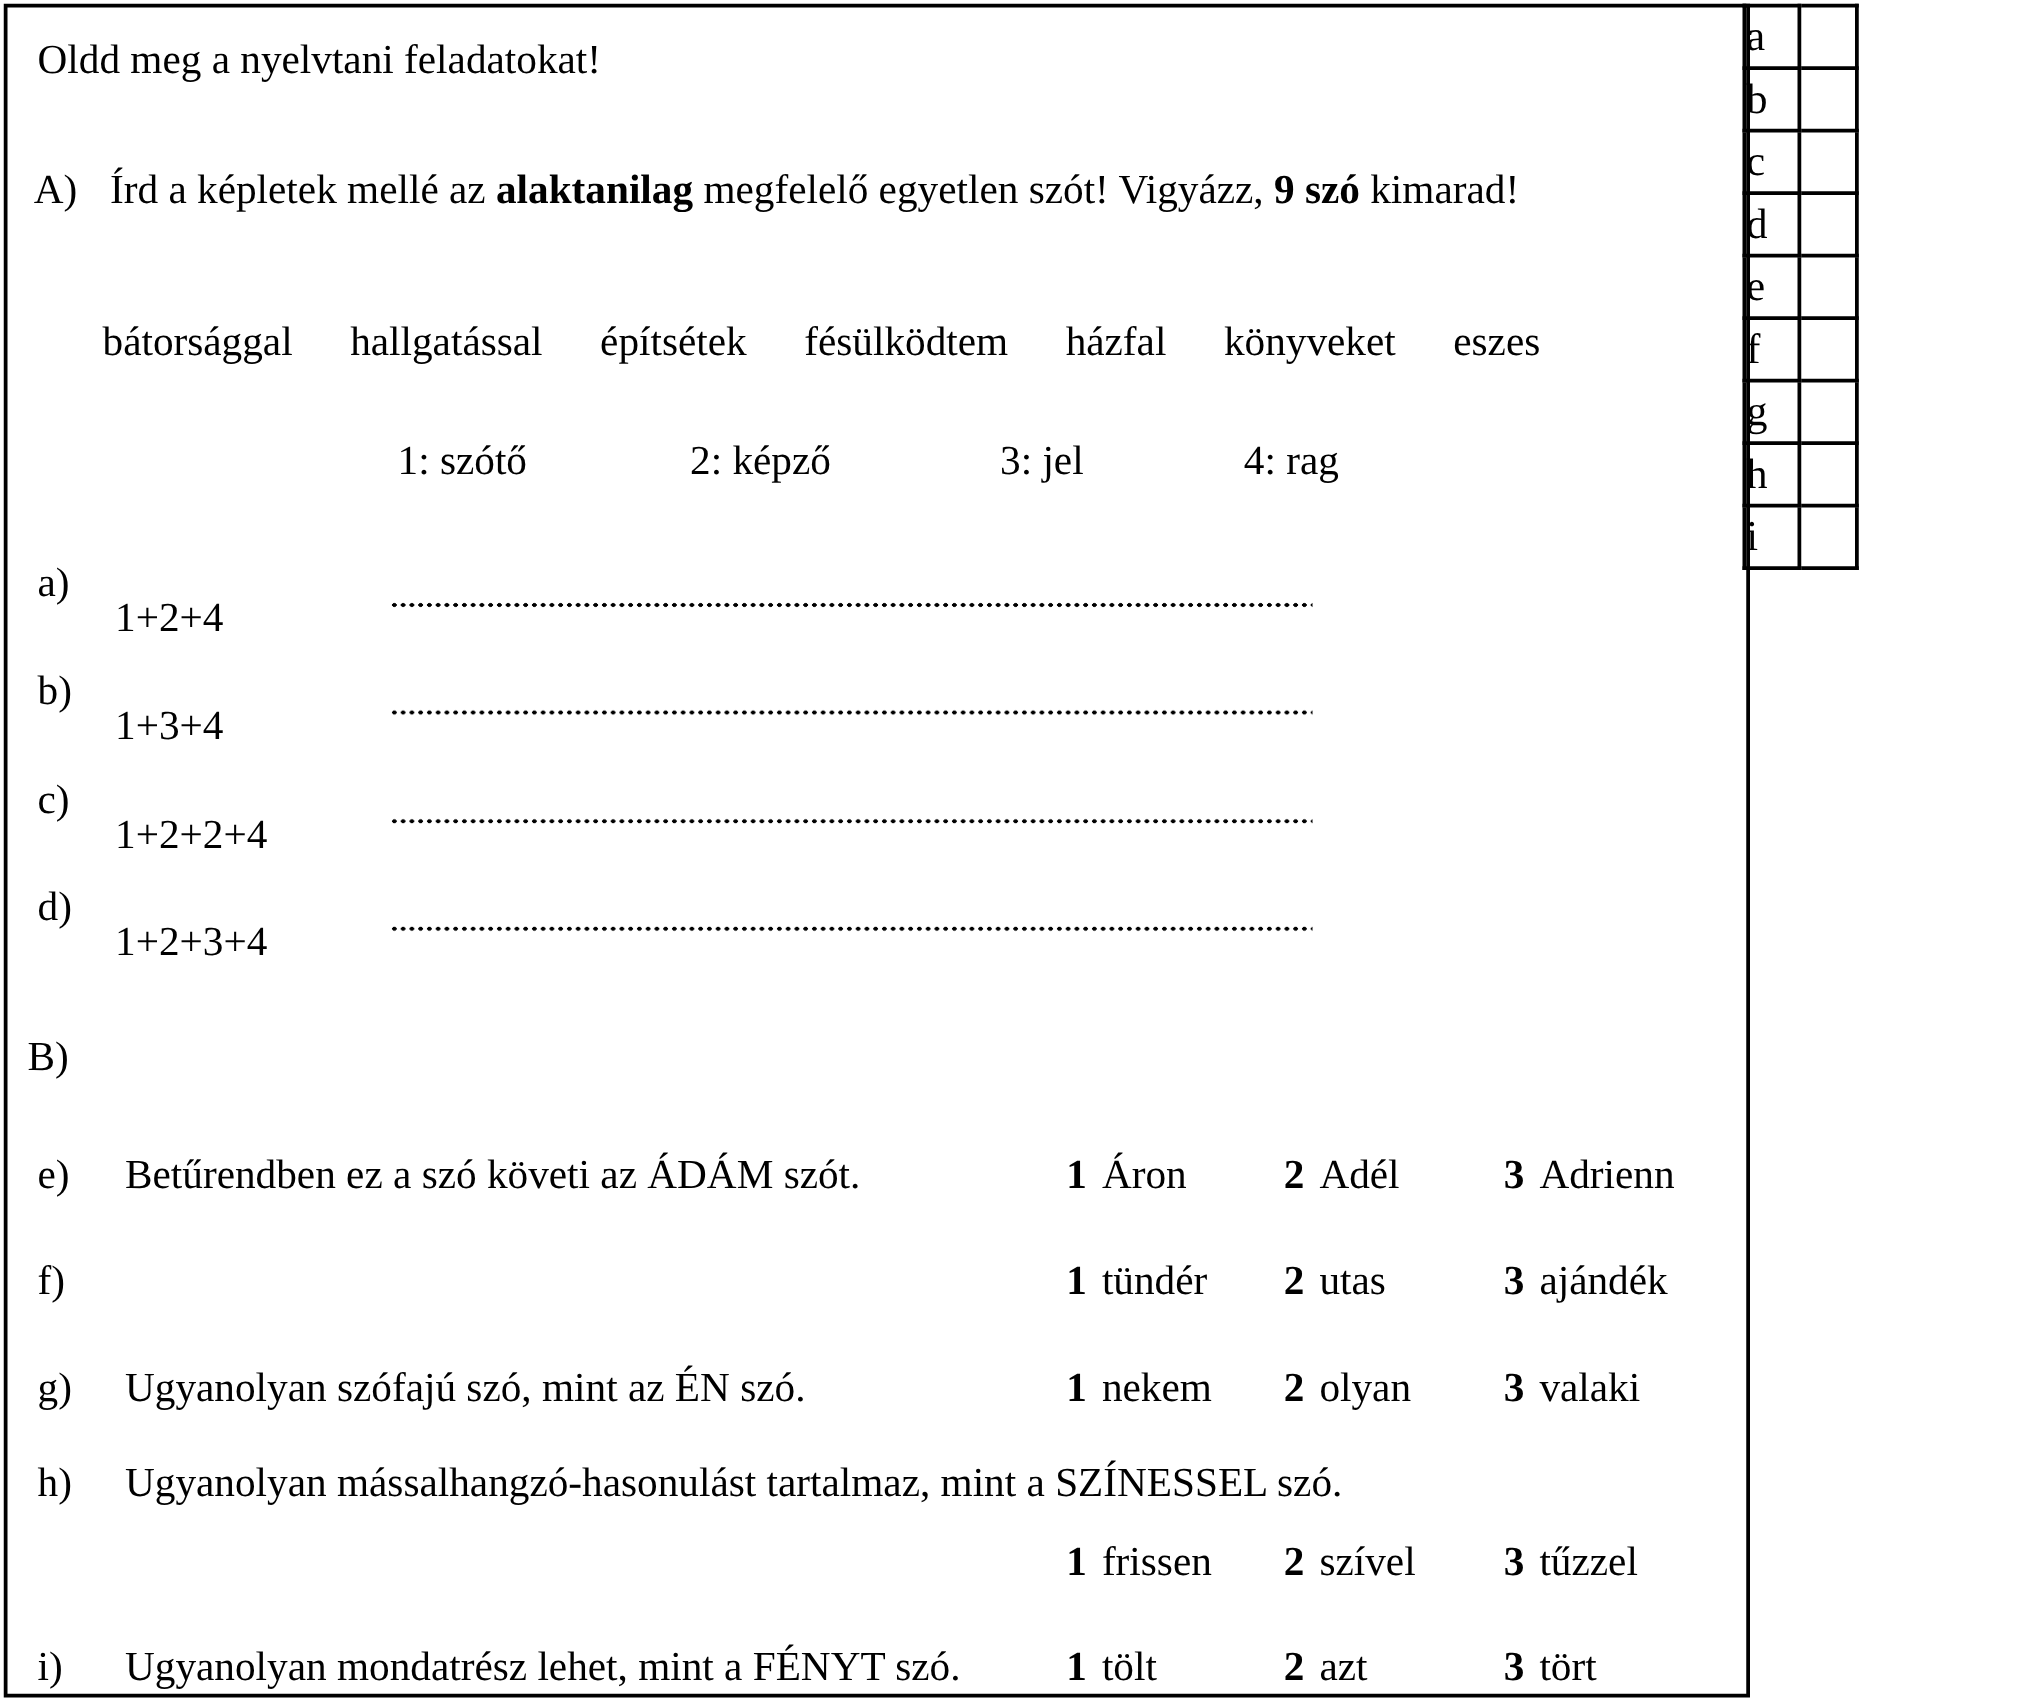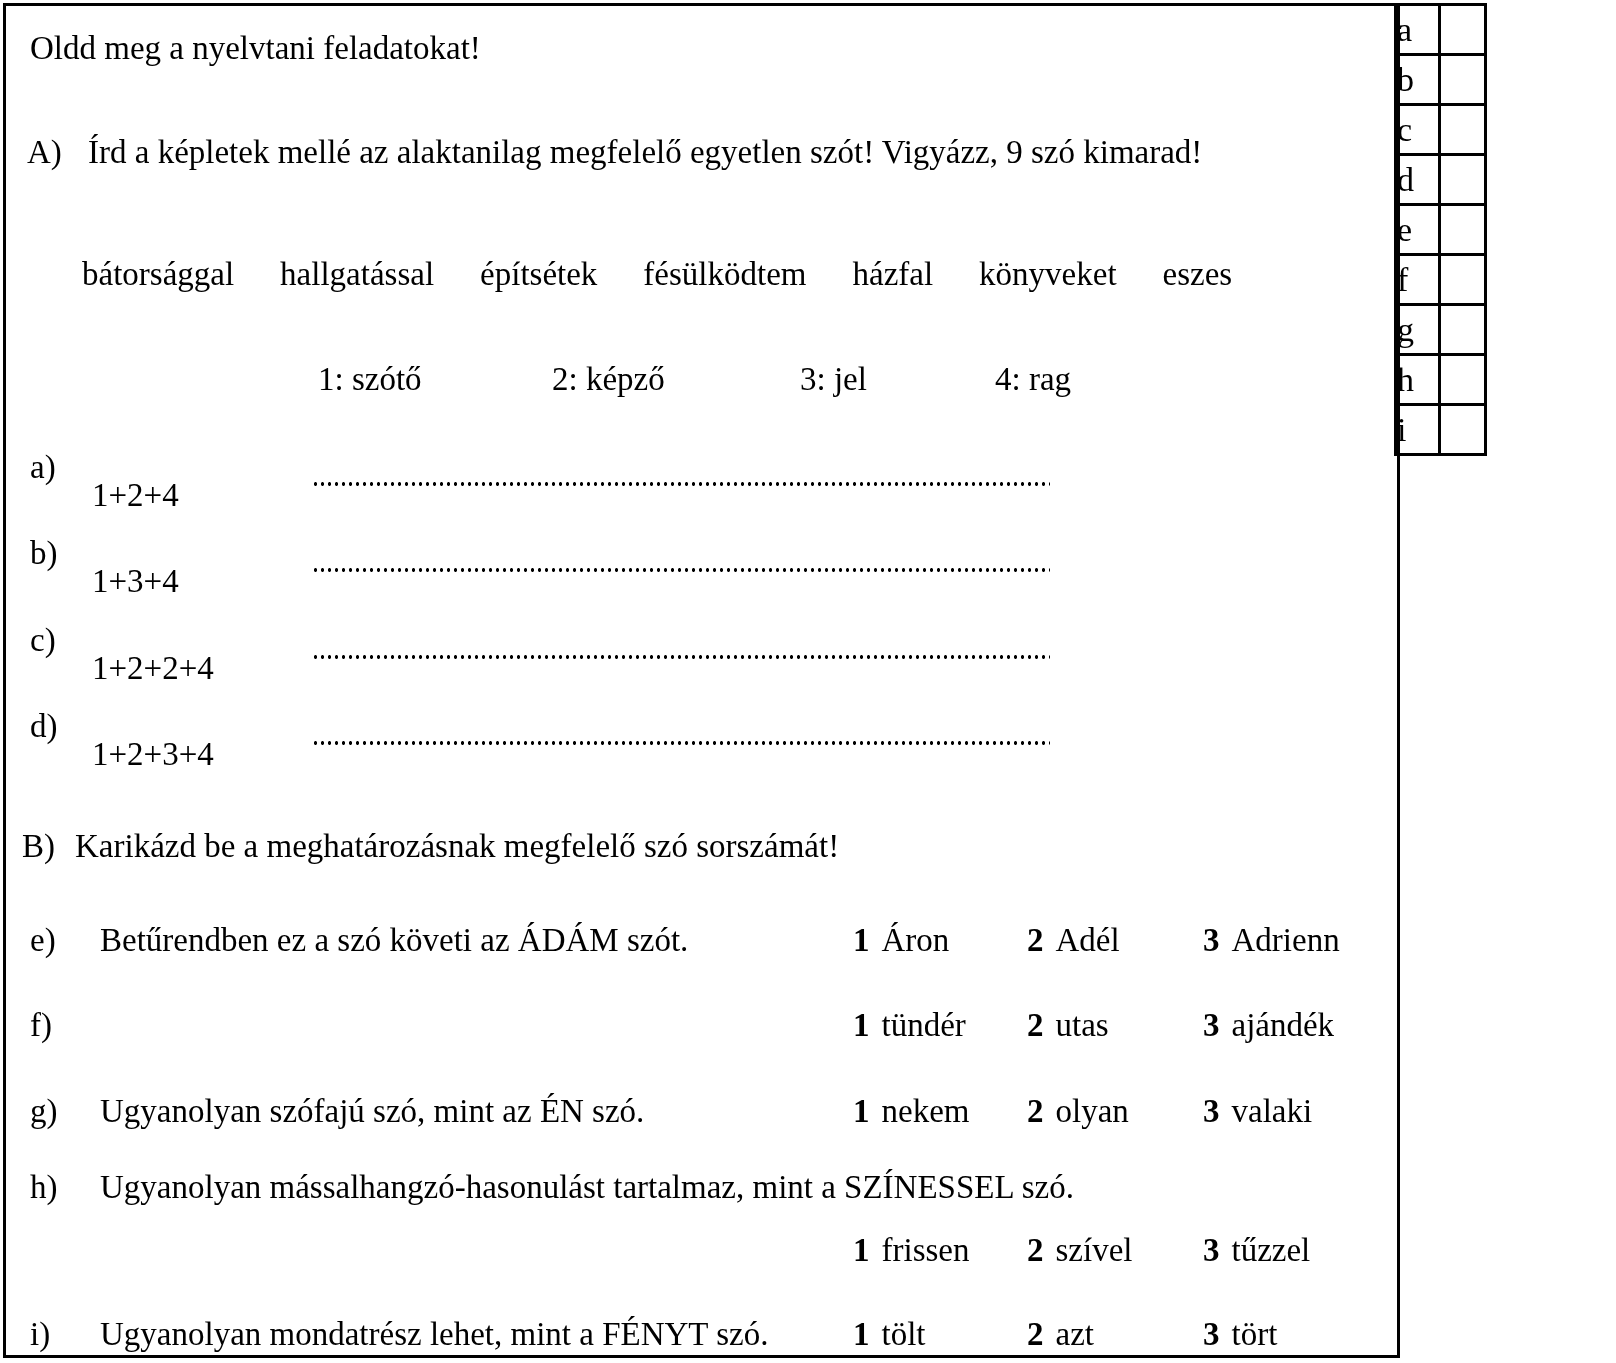--- a/index.html
+++ b/index.html
@@ -19,36 +19,36 @@
   }
   .line{
     position:absolute;left:0;width:1400px;height:44px;
     font-size:33px;line-height:44px;white-space:nowrap;
   }
   .title{left:30px;width:1000px;}
   .sec-label{position:absolute;left:27px;}
   .a-text{position:absolute;left:88px;}
   .b-head-text{position:absolute;left:75px;}
   .word-bank{left:82px;display:flex;gap:46px;}
-  .legend-item{position:absolute;margin-top:10px;}
+  .legend-item{position:absolute;}
   .lg1{left:318px}.lg2{left:552px}.lg3{left:800px}.lg4{left:995px}
   .ltr{position:absolute;left:30px;}
   .formula{position:absolute;left:92px;margin-top:28px;}
   .q{position:absolute;left:100px;}
   .dots{
     position:absolute;left:312px;top:6px;width:738px;height:36px;
     background-image:radial-gradient(circle,#000 1.7px,transparent 1.9px);
     background-size:7px 6px;
     background-repeat:repeat-x;
     background-position:0 bottom;
   }
   .opt{position:absolute;white-space:nowrap;}
   .o1{left:853px}.o2{left:1027px}.o3{left:1203px}
   .opt b{font-weight:bold;margin-right:12px;}
-  b{font-weight:normal;}
+  b{font-weight:bold;}
   .answer-table{
     position:absolute;left:1394px;top:3px;
     border-collapse:collapse;
     font-size:34px;
   }
   .answer-table td{
     border:3px solid #000;
     height:47px;padding:0;
     box-sizing:content-box;
   }
@@ -101,21 +101,20 @@
     <span class="dots"></span>
   </div>
   <div class="line" style="top:704px">
     <span class="ltr">d)</span>
     <span class="formula">1+2+3+4</span>
     <span class="dots"></span>
   </div>
 
   <div class="line" style="top:824px">
     <span class="sec-label" style="left:22px">B)</span>
-    <span class="b-head-text">Karikázd be a meghatározásnak megfelelő szó sorszámát!</span>
   </div>
 
   <div class="line" style="top:918px">
     <span class="ltr">e)</span>
     <span class="q">Betűrendben ez a szó követi az ÁDÁM szót.</span>
     <span class="opt o1"><b>1</b><span>Áron</span></span>
     <span class="opt o2"><b>2</b><span>Adél</span></span>
     <span class="opt o3"><b>3</b><span>Adrienn</span></span>
   </div>
 

